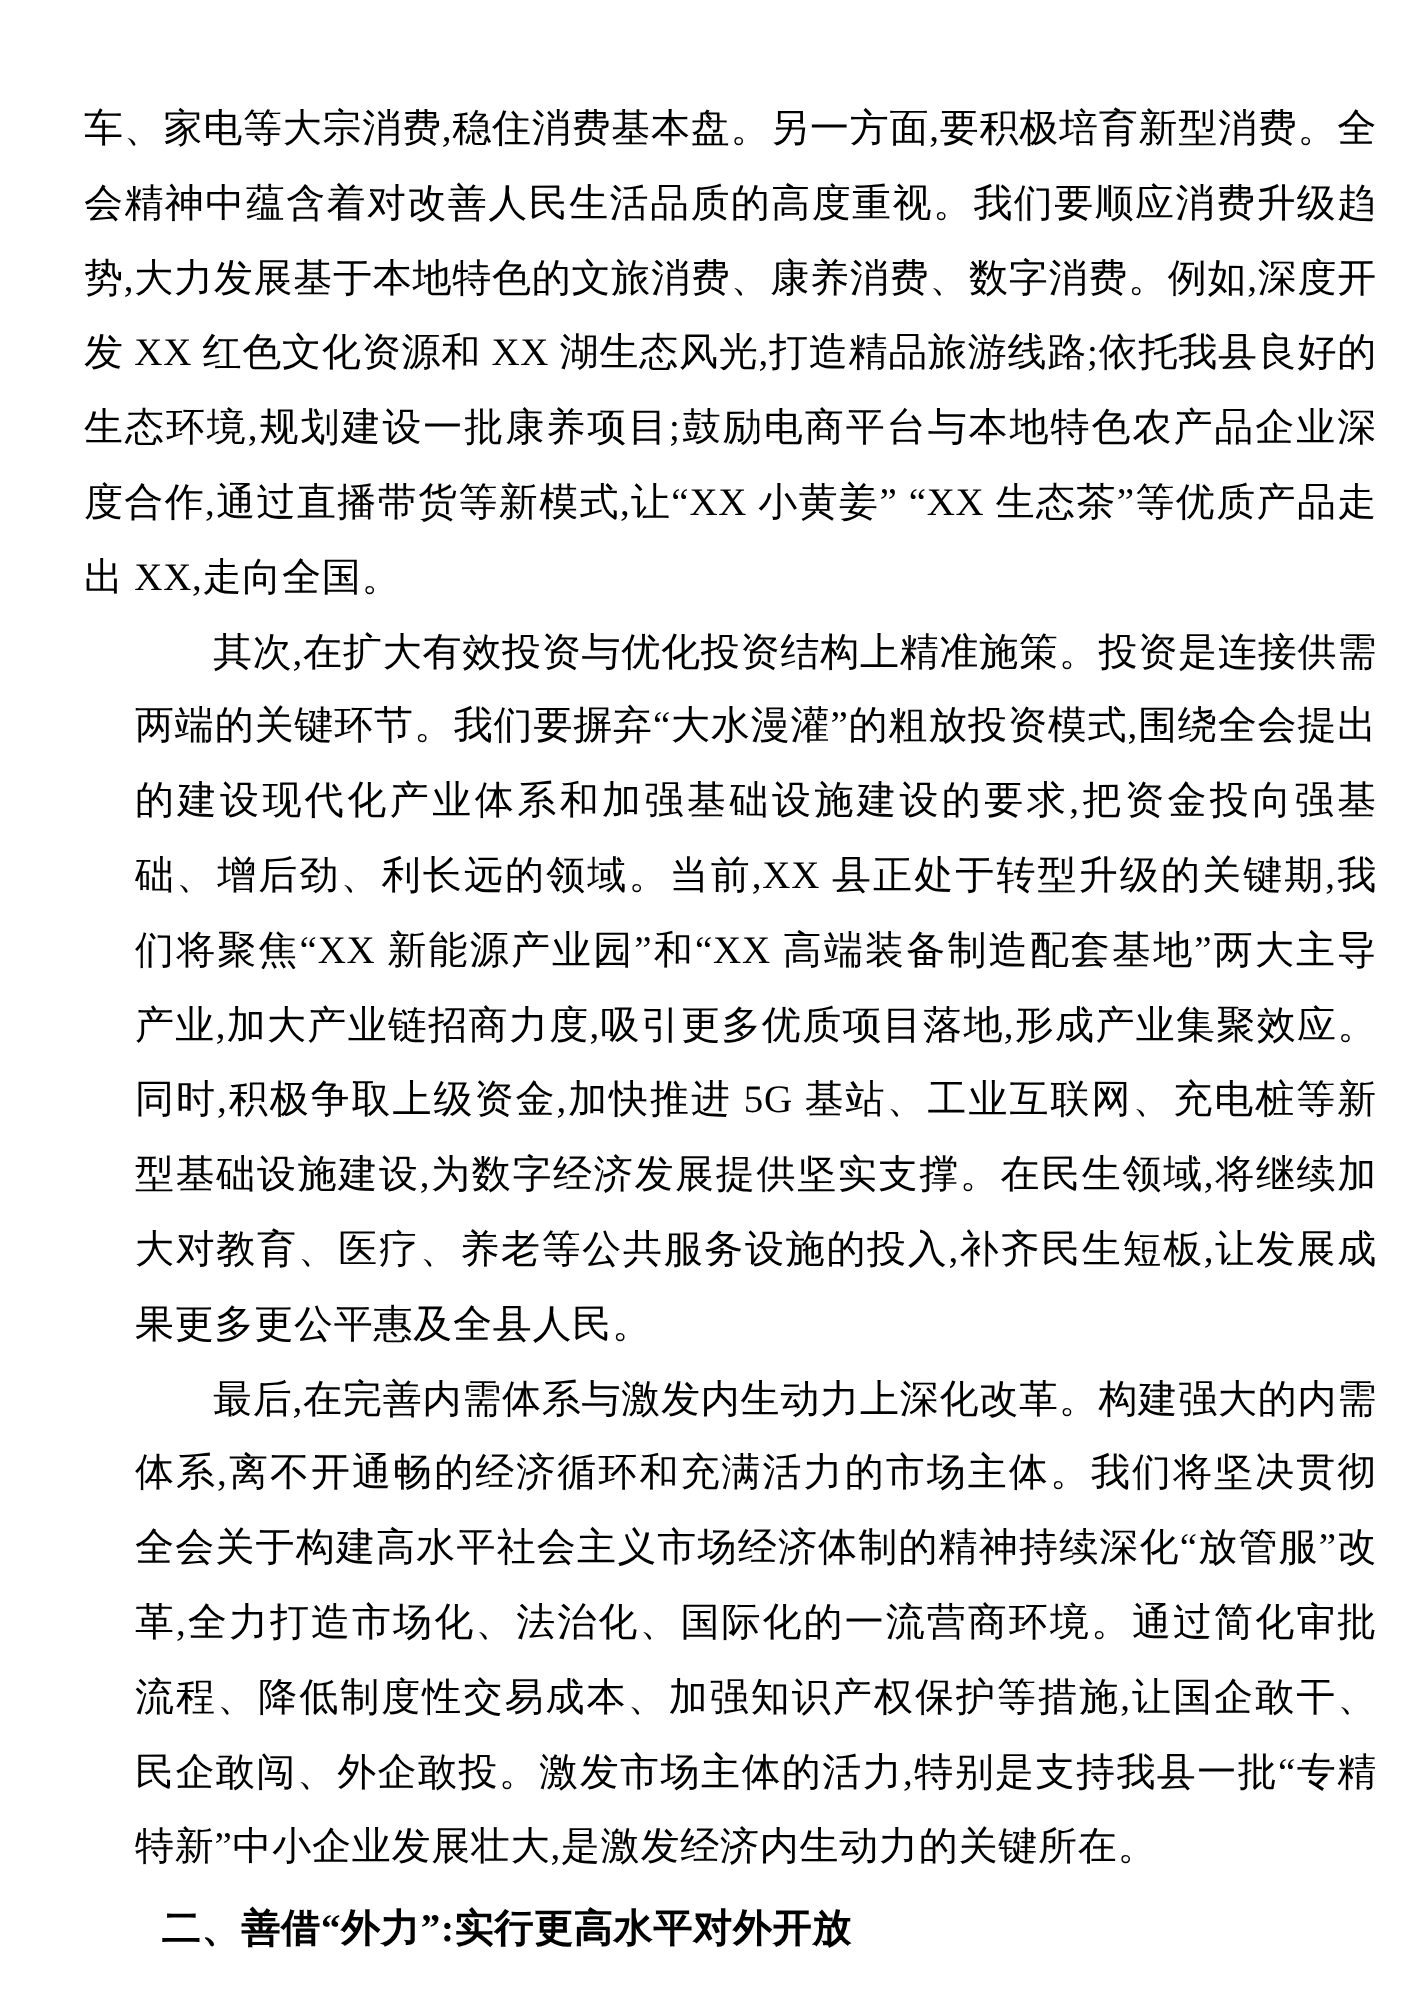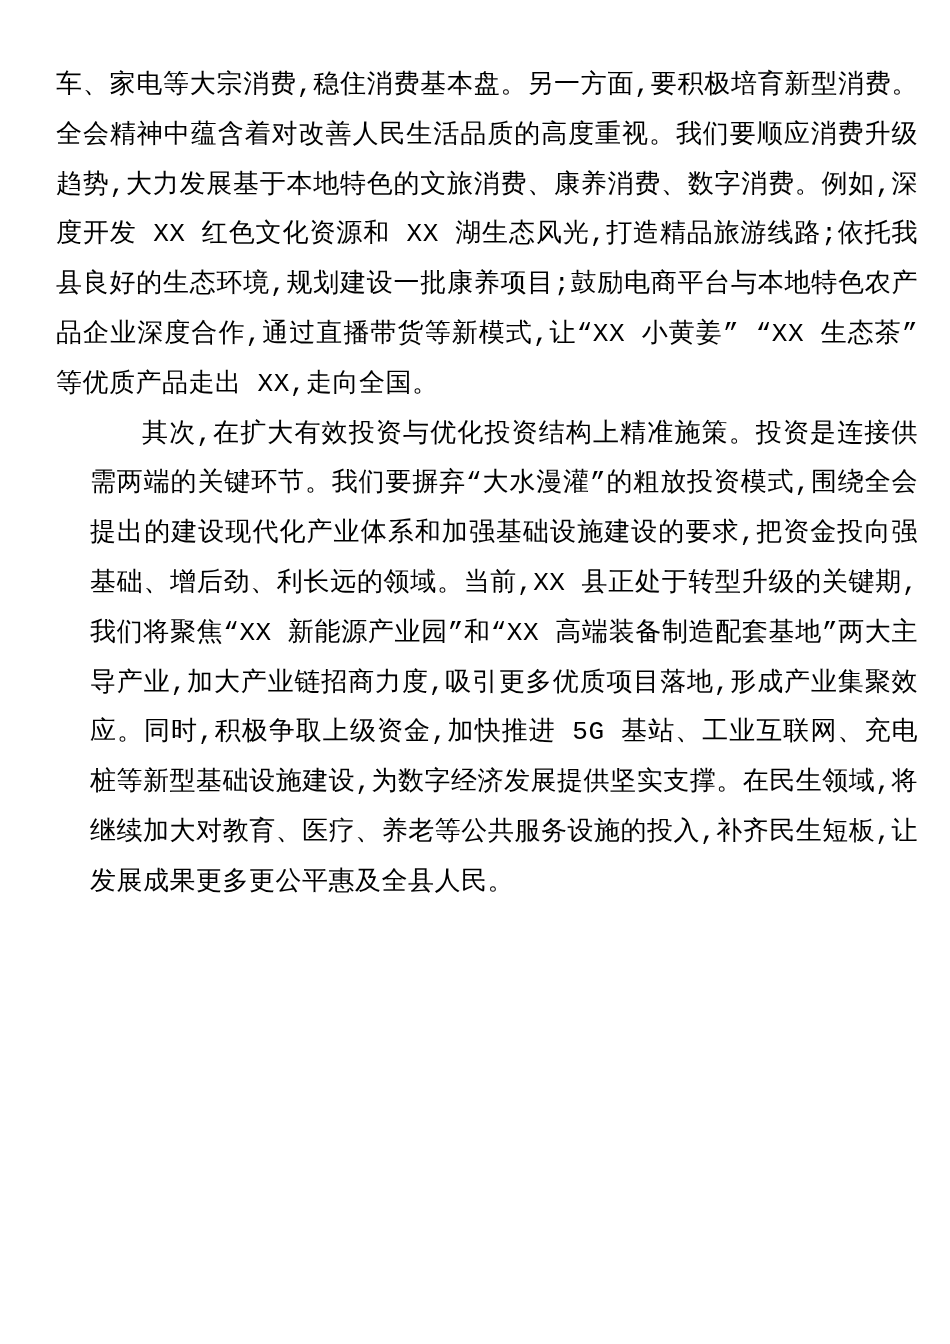--- a/index.html
+++ b/index.html
@@ -8,21 +8,21 @@
     background: #ffffff;
   }
   .page {
     position: relative;
     width: 950px;
     height: 1344px;
     box-sizing: border-box;
     background: #ffffff;
     color: #000000;
     padding: 61px 32px 0 56px;
-    font-family: Liberation Mono, monospace;
+    font-family: Liberation Serif, serif;
     font-size: 26px;
     line-height: 49.8px;
     overflow: hidden;
   }
   .para {
     margin: 0;
     text-align: justify;
     letter-spacing: 0.5px;
   }
   .para.indent {
@@ -36,13 +36,15 @@
     text-align: left;
     letter-spacing: 0.5px;
   }
 </style>
 </head>
 <body>
 
 <div class="page">
   <p class="para">车、家电等大宗消费,稳住消费基本盘。另一方面,要积极培育新型消费。全会精神中蕴含着对改善人民生活品质的高度重视。我们要顺应消费升级趋势,大力发展基于本地特色的文旅消费、康养消费、数字消费。例如,深度开发 XX 红色文化资源和 XX 湖生态风光,打造精品旅游线路;依托我县良好的生态环境,规划建设一批康养项目;鼓励电商平台与本地特色农产品企业深度合作,通过直播带货等新模式,让“XX 小黄姜” “XX 生态茶”等优质产品走出 XX,走向全国。</p>
   <p class="para indent">其次,在扩大有效投资与优化投资结构上精准施策。投资是连接供需两端的关键环节。我们要摒弃“大水漫灌”的粗放投资模式,围绕全会提出的建设现代化产业体系和加强基础设施建设的要求,把资金投向强基础、增后劲、利长远的领域。当前,XX 县正处于转型升级的关键期,我们将聚焦“XX 新能源产业园”和“XX 高端装备制造配套基地”两大主导产业,加大产业链招商力度,吸引更多优质项目落地,形成产业集聚效应。同时,积极争取上级资金,加快推进 5G 基站、工业互联网、充电桩等新型基础设施建设,为数字经济发展提供坚实支撑。在民生领域,将继续加大对教育、医疗、养老等公共服务设施的投入,补齐民生短板,让发展成果更多更公平惠及全县人民。</p>
+  <p class="para indent">最后,在完善内需体系与激发内生动力上深化改革。构建强大的内需体系,离不开通畅的经济循环和充满活力的市场主体。我们将坚决贯彻全会关于构建高水平社会主义市场经济体制的精神持续深化“放管服”改革,全力打造市场化、法治化、国际化的一流营商环境。通过简化审批流程、降低制度性交易成本、加强知识产权保护等措施,让国企敢干、民企敢闯、外企敢投。激发市场主体的活力,特别是支持我县一批“专精特新”中小企业发展壮大,是激发经济内生动力的关键所在。</p>
+  <p class="heading">二、善借“外力”:实行更高水平对外开放</p>
 </div>
 
 </body></html>

